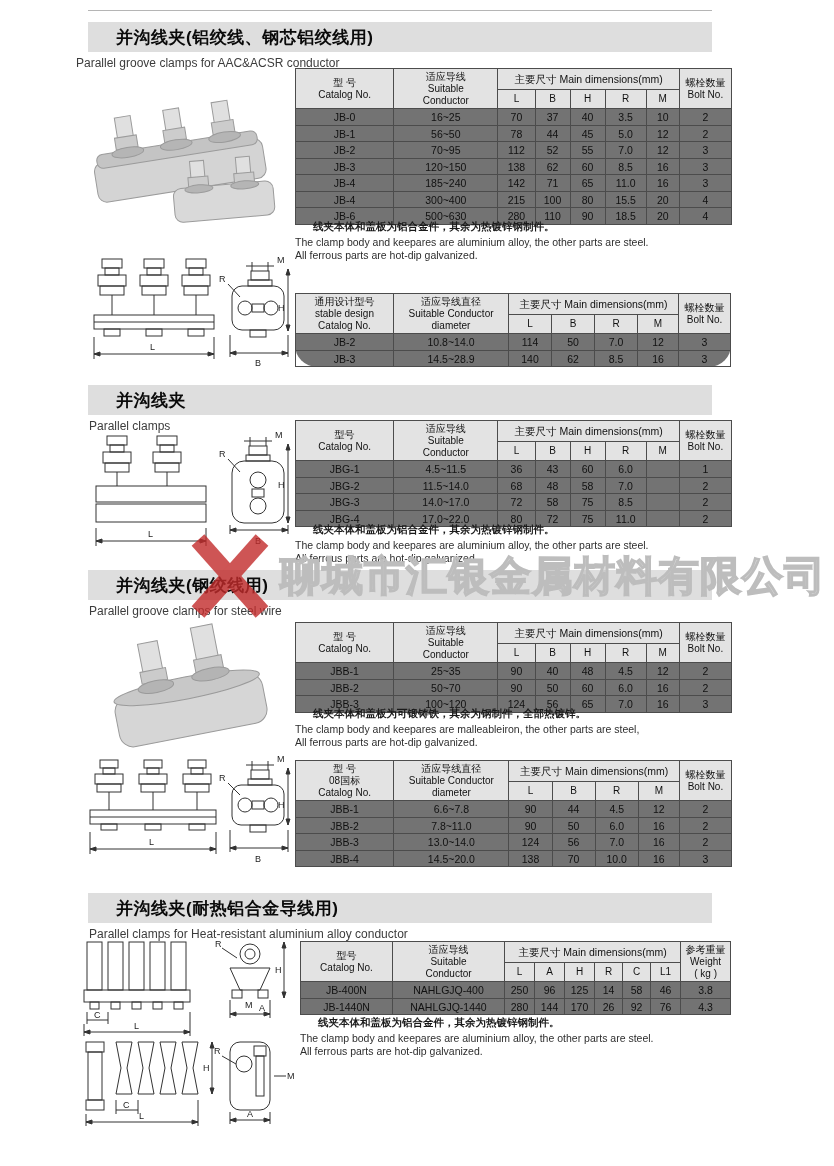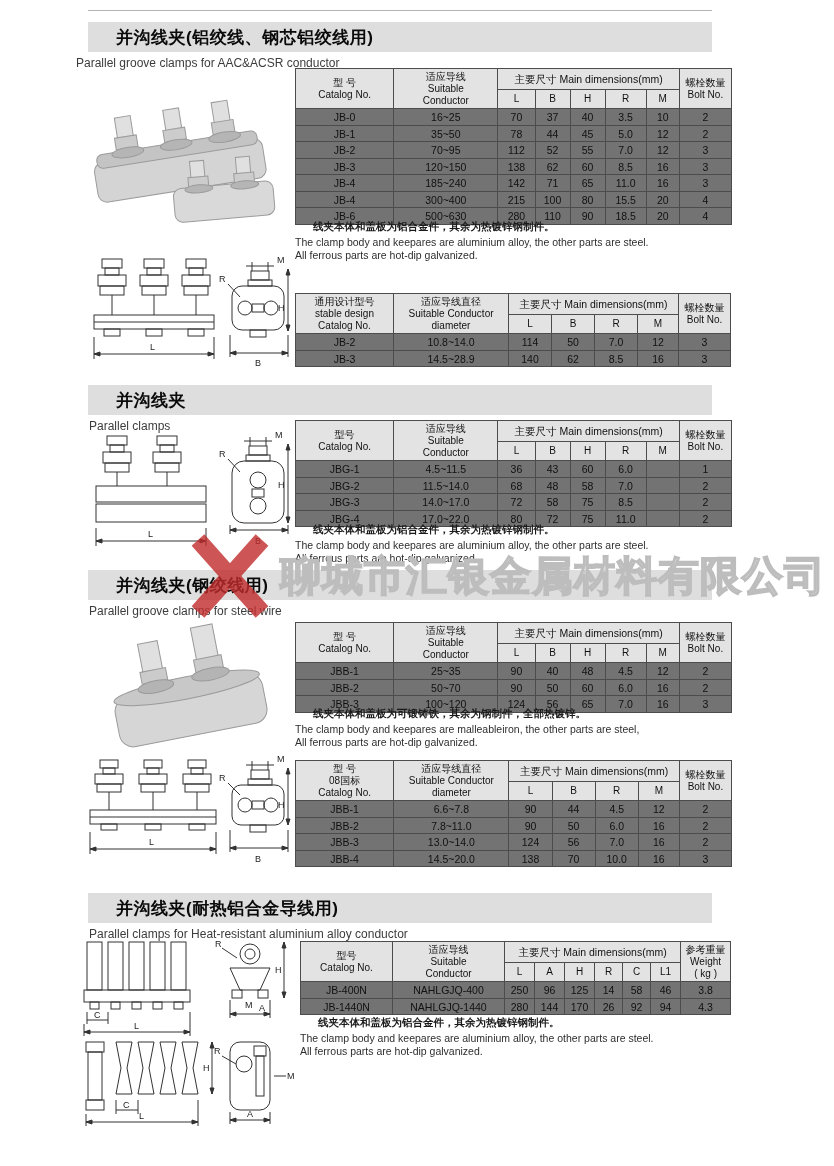--- a/index.html
+++ b/index.html
@@ -103,21 +103,21 @@
             <td>16~25</td>
             <td>70</td>
             <td>37</td>
             <td>40</td>
             <td>3.5</td>
             <td>10</td>
             <td>2</td>
           </tr>
           <tr>
             <td>JB-1</td>
-            <td>35~50</td>
+            <td>56~50</td>
             <td>78</td>
             <td>44</td>
             <td>45</td>
             <td>5.0</td>
             <td>12</td>
             <td>2</td>
           </tr>
           <tr>
             <td>JB-2</td>
             <td>70~95</td>
@@ -228,21 +228,21 @@
         <line x1="206" y1="82" x2="206" y2="104"></line>
     </g>
     <text x="68" y="97">L</text>
     <text x="195" y="10">M</text>
     <text x="137" y="29">R</text>
     <text x="196" y="58">H</text>
     <text x="173" y="113">B</text>
   </svg>
 
   <div class="abs" style="top:293px;left:295px;width:437px;">
-    <table style="width:403px;">
+    <table style="width:403px;border-radius:22px;">
         <colgroup>
           <col style="width: 98px;">
           <col style="width: 115px;">
           <col style="width: 43px;">
           <col style="width: 43px;">
           <col style="width: 43px;">
           <col style="width: 41px;">
           <col style="width: 52px;">
         </colgroup>
         <thead>
@@ -782,21 +782,21 @@
             <td>3.8</td>
           </tr>
           <tr>
             <td>JB-1440N</td>
             <td>NAHLGJQ-1440</td>
             <td>280</td>
             <td>144</td>
             <td>170</td>
             <td>26</td>
             <td>92</td>
-            <td>94</td>
+            <td>76</td>
             <td>4.3</td>
           </tr>
         </tbody>
       </table>
   </div>
 
   <div class="abs notes" style="top:1016px;left:300px;width:430px;">
     <div class="note-zh">线夹本体和盖板为铝合金件，其余为热镀锌钢制件。</div>
     <div class="note-en">The clamp body and keepares are aluminium alloy, the other parts are steel.</div>
     <div class="note-en">All ferrous parts are hot-dip galvanized.</div>

